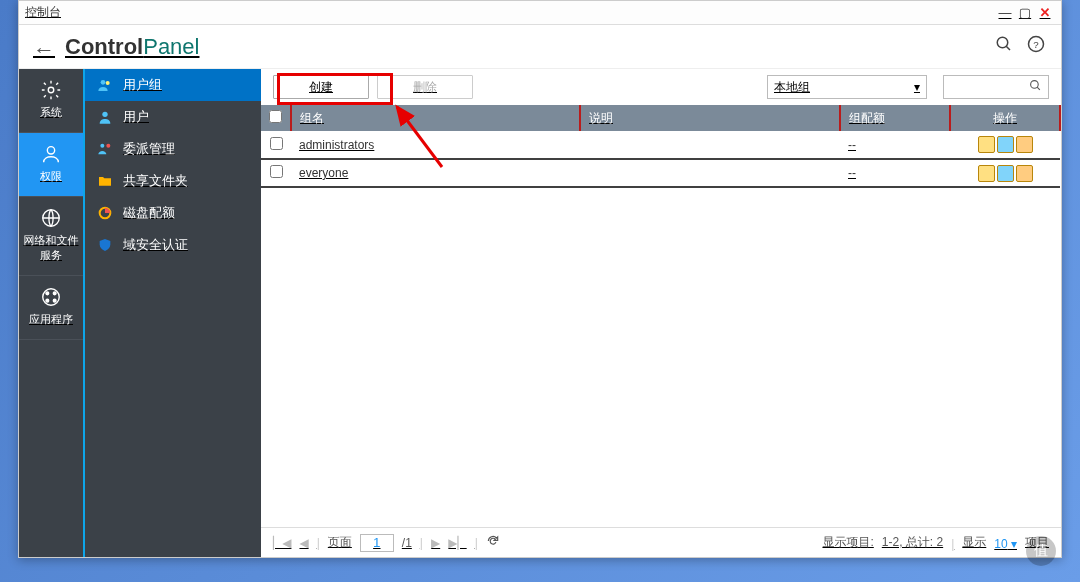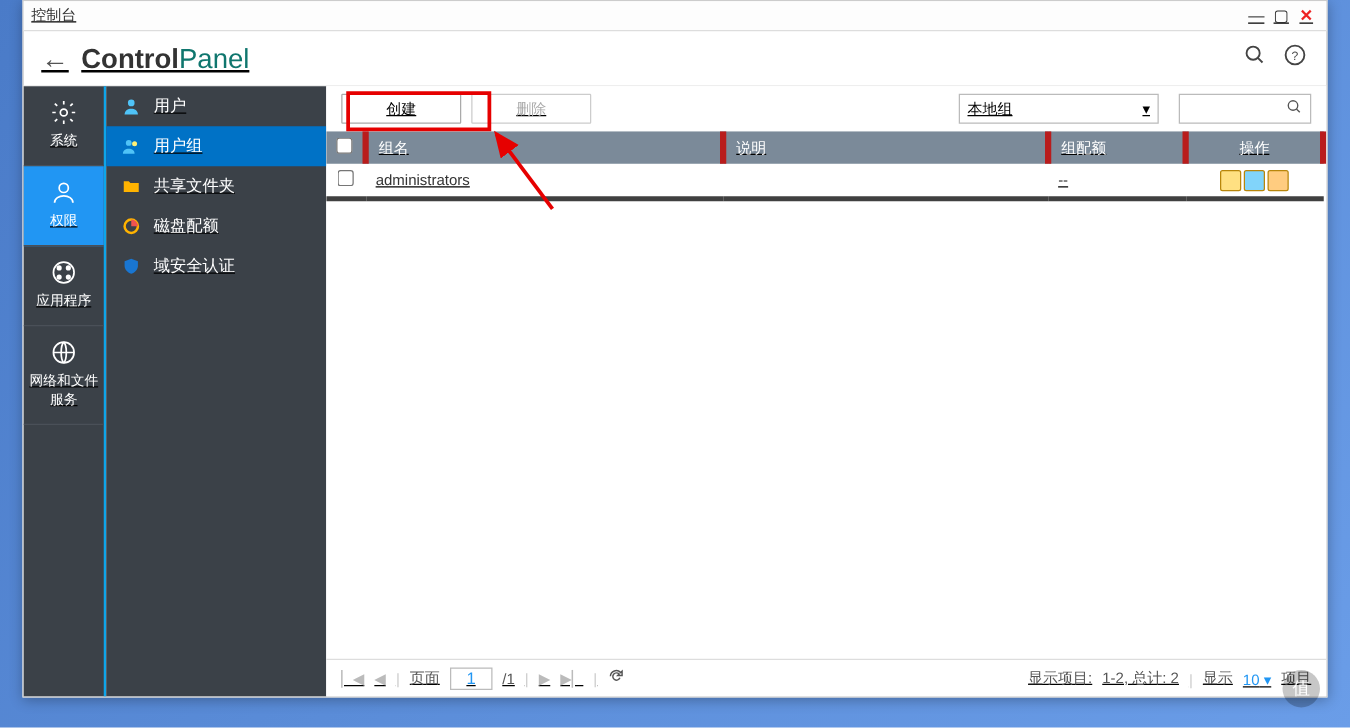--- a/index.html
+++ b/index.html
@@ -39,22 +39,22 @@
 .btn.disabled { color: #aaa; border-color: #ccc; }
 .select-wrap { margin-left: auto; display:flex; align-items:center; border:1px solid #bbb; height:24px; width:160px; padding:0 6px; font-size:12px; cursor:pointer; justify-content:space-between; }
 .search-wrap { border:1px solid #bbb; height:24px; width:106px; display:flex; align-items:center; padding:0 6px; margin-left:8px; }
 .search-wrap input { border:none; outline:none; width:70px; font-size:12px; }
 .search-wrap .mag { color:#555; font-size:13px; margin-left:auto; }
 
 .highlight-box { position:absolute; border:3px solid #e60000; pointer-events:none; }
 .arrow-annot { position:absolute; pointer-events:none; }
 
 table.grid { width:100%; border-collapse: collapse; font-size:12px; }
-.grid th { background:#7b8a99; color:#fff; font-weight:normal; text-align:left; height:26px; padding:0 8px; border-right:5px solid #b91c1c; }
-.grid td { height:28px; padding:0 8px; border-bottom:4px solid #404040; color:#333; }
+.grid th { background:#7b8a99; color:#fff; font-weight:normal; text-align:left; height:26px; padding:0 8px; border-right:2px solid #b91c1c; }
+.grid td { height:28px; padding:0 8px; border-bottom:2px solid #404040; color:#333; }
 .chk-col { width:30px; text-align:center; }
 .op-col { width:110px; text-align:center; }
 .quota-col { width:110px; }
 .desc-col { width:260px; }
 
 .op-icons { display:flex; justify-content:center; gap:2px; }
 .op-ico { width:17px; height:17px; border:1px solid #b8860b; border-radius:2px; background:#ffd866; display:inline-block; }
 
 .table-scroll { flex:1; overflow:auto; }
 
@@ -115,55 +115,65 @@
       <div class="rail-item active">
         <svg class="rail-icon" width="22" height="22" viewBox="0 0 24 24" fill="none" stroke="#fff" stroke-width="1.5">
             <circle cx="12" cy="8" r="4"></circle>
             <path d="M4 21c0-4 4-6 8-6s8 2 8 6"></path>
           </svg>
         <span>权限</span>
       </div>
       <div class="rail-item">
         <svg class="rail-icon" width="22" height="22" viewBox="0 0 24 24" fill="none" stroke="#fff" stroke-width="1.5">
             <circle cx="12" cy="12" r="9"></circle>
+            <path d="M3 12h18M12 3c3 3 3 15 0 18M12 3c-3 3-3 15 0 18"></path>
+          </svg>
+        <span>网络和文件服务</span>
+      </div>
+      <div class="rail-item">
+        <svg class="rail-icon" width="22" height="22" viewBox="0 0 24 24" fill="none" stroke="#fff" stroke-width="1.5">
+            <circle cx="12" cy="12" r="9"></circle>
             <circle cx="8" cy="8" r="1.5" fill="#fff"></circle>
             <circle cx="16" cy="8" r="1.5" fill="#fff"></circle>
             <circle cx="8" cy="16" r="1.5" fill="#fff"></circle>
             <circle cx="16" cy="16" r="1.5" fill="#fff"></circle>
           </svg>
         <span>应用程序</span>
       </div>
-      <div class="rail-item">
-        <svg class="rail-icon" width="22" height="22" viewBox="0 0 24 24" fill="none" stroke="#fff" stroke-width="1.5">
-            <circle cx="12" cy="12" r="9"></circle>
-            <path d="M3 12h18M12 3c3 3 3 15 0 18M12 3c-3 3-3 15 0 18"></path>
-          </svg>
-        <span>网络和文件服务</span>
-      </div>
     </div>
 
     <div class="sidebar">
-      <div class="side-item">
-        <span class="side-icon">
-            <svg width="16" height="16" viewBox="0 0 24 24">
-              <circle cx="12" cy="8" r="4" fill="#4fc3f7"></circle>
-              <path d="M4 22c0-5 4-7 8-7s8 2 8 7" fill="#4fc3f7"></path>
-            </svg>
-          </span>
-        <span>用户</span>
-      </div>
       <div class="side-item selected">
         <span class="side-icon">
             <svg width="16" height="16" viewBox="0 0 24 24">
               <circle cx="9" cy="8" r="3.5" fill="#4fc3f7"></circle>
               <circle cx="16" cy="9" r="3" fill="#fff176"></circle>
               <path d="M2 21c0-4 3-6 7-6s7 2 7 6" fill="#4fc3f7"></path>
             </svg>
           </span>
         <span>用户组</span>
+      </div>
+      <div class="side-item">
+        <span class="side-icon">
+            <svg width="16" height="16" viewBox="0 0 24 24">
+              <circle cx="12" cy="8" r="4" fill="#4fc3f7"></circle>
+              <path d="M4 22c0-5 4-7 8-7s8 2 8 7" fill="#4fc3f7"></path>
+            </svg>
+          </span>
+        <span>用户</span>
+      </div>
+      <div class="side-item">
+        <span class="side-icon">
+            <svg width="16" height="16" viewBox="0 0 24 24">
+              <circle cx="8" cy="7" r="3" fill="#4fc3f7"></circle>
+              <circle cx="17" cy="7" r="3" fill="#ef5350"></circle>
+              <path d="M2 20c0-3 3-5 6-5s6 2 6 5" fill="#4fc3f7"></path>
+            </svg>
+          </span>
+        <span>委派管理</span>
       </div>
       <div class="side-item">
         <span class="side-icon">
             <svg width="16" height="16" viewBox="0 0 24 24">
               <path d="M3 6h6l2 2h10v11H3z" fill="#ffb300"></path>
             </svg>
           </span>
         <span>共享文件夹</span>
       </div>
       <div class="side-item">
@@ -223,20 +233,33 @@
                 <td></td>
                 <td>--</td>
                 <td class="op-col">
                   <div class="op-icons">
                     <span class="op-ico" style="background:#ffe082"></span>
                     <span class="op-ico" style="background:#81d4fa"></span>
                     <span class="op-ico" style="background:#ffcc80"></span>
                   </div>
                 </td>
               </tr>
+              <tr>
+                <td class="chk-col"><input type="checkbox" style=""></td>
+                <td>everyone</td>
+                <td></td>
+                <td>--</td>
+                <td class="op-col">
+                  <div class="op-icons">
+                    <span class="op-ico" style="background:#ffe082"></span>
+                    <span class="op-ico" style="background:#81d4fa"></span>
+                    <span class="op-ico" style="background:#ffcc80"></span>
+                  </div>
+                </td>
+              </tr>
             </tbody>
         </table>
       </div>
 
       <div class="pager">
         <span class="nav">▏◀</span>
         <span class="nav">◀</span>
         <span class="sep">|</span>
         <span>页面</span>
         <input class="page" value="1" style="">

